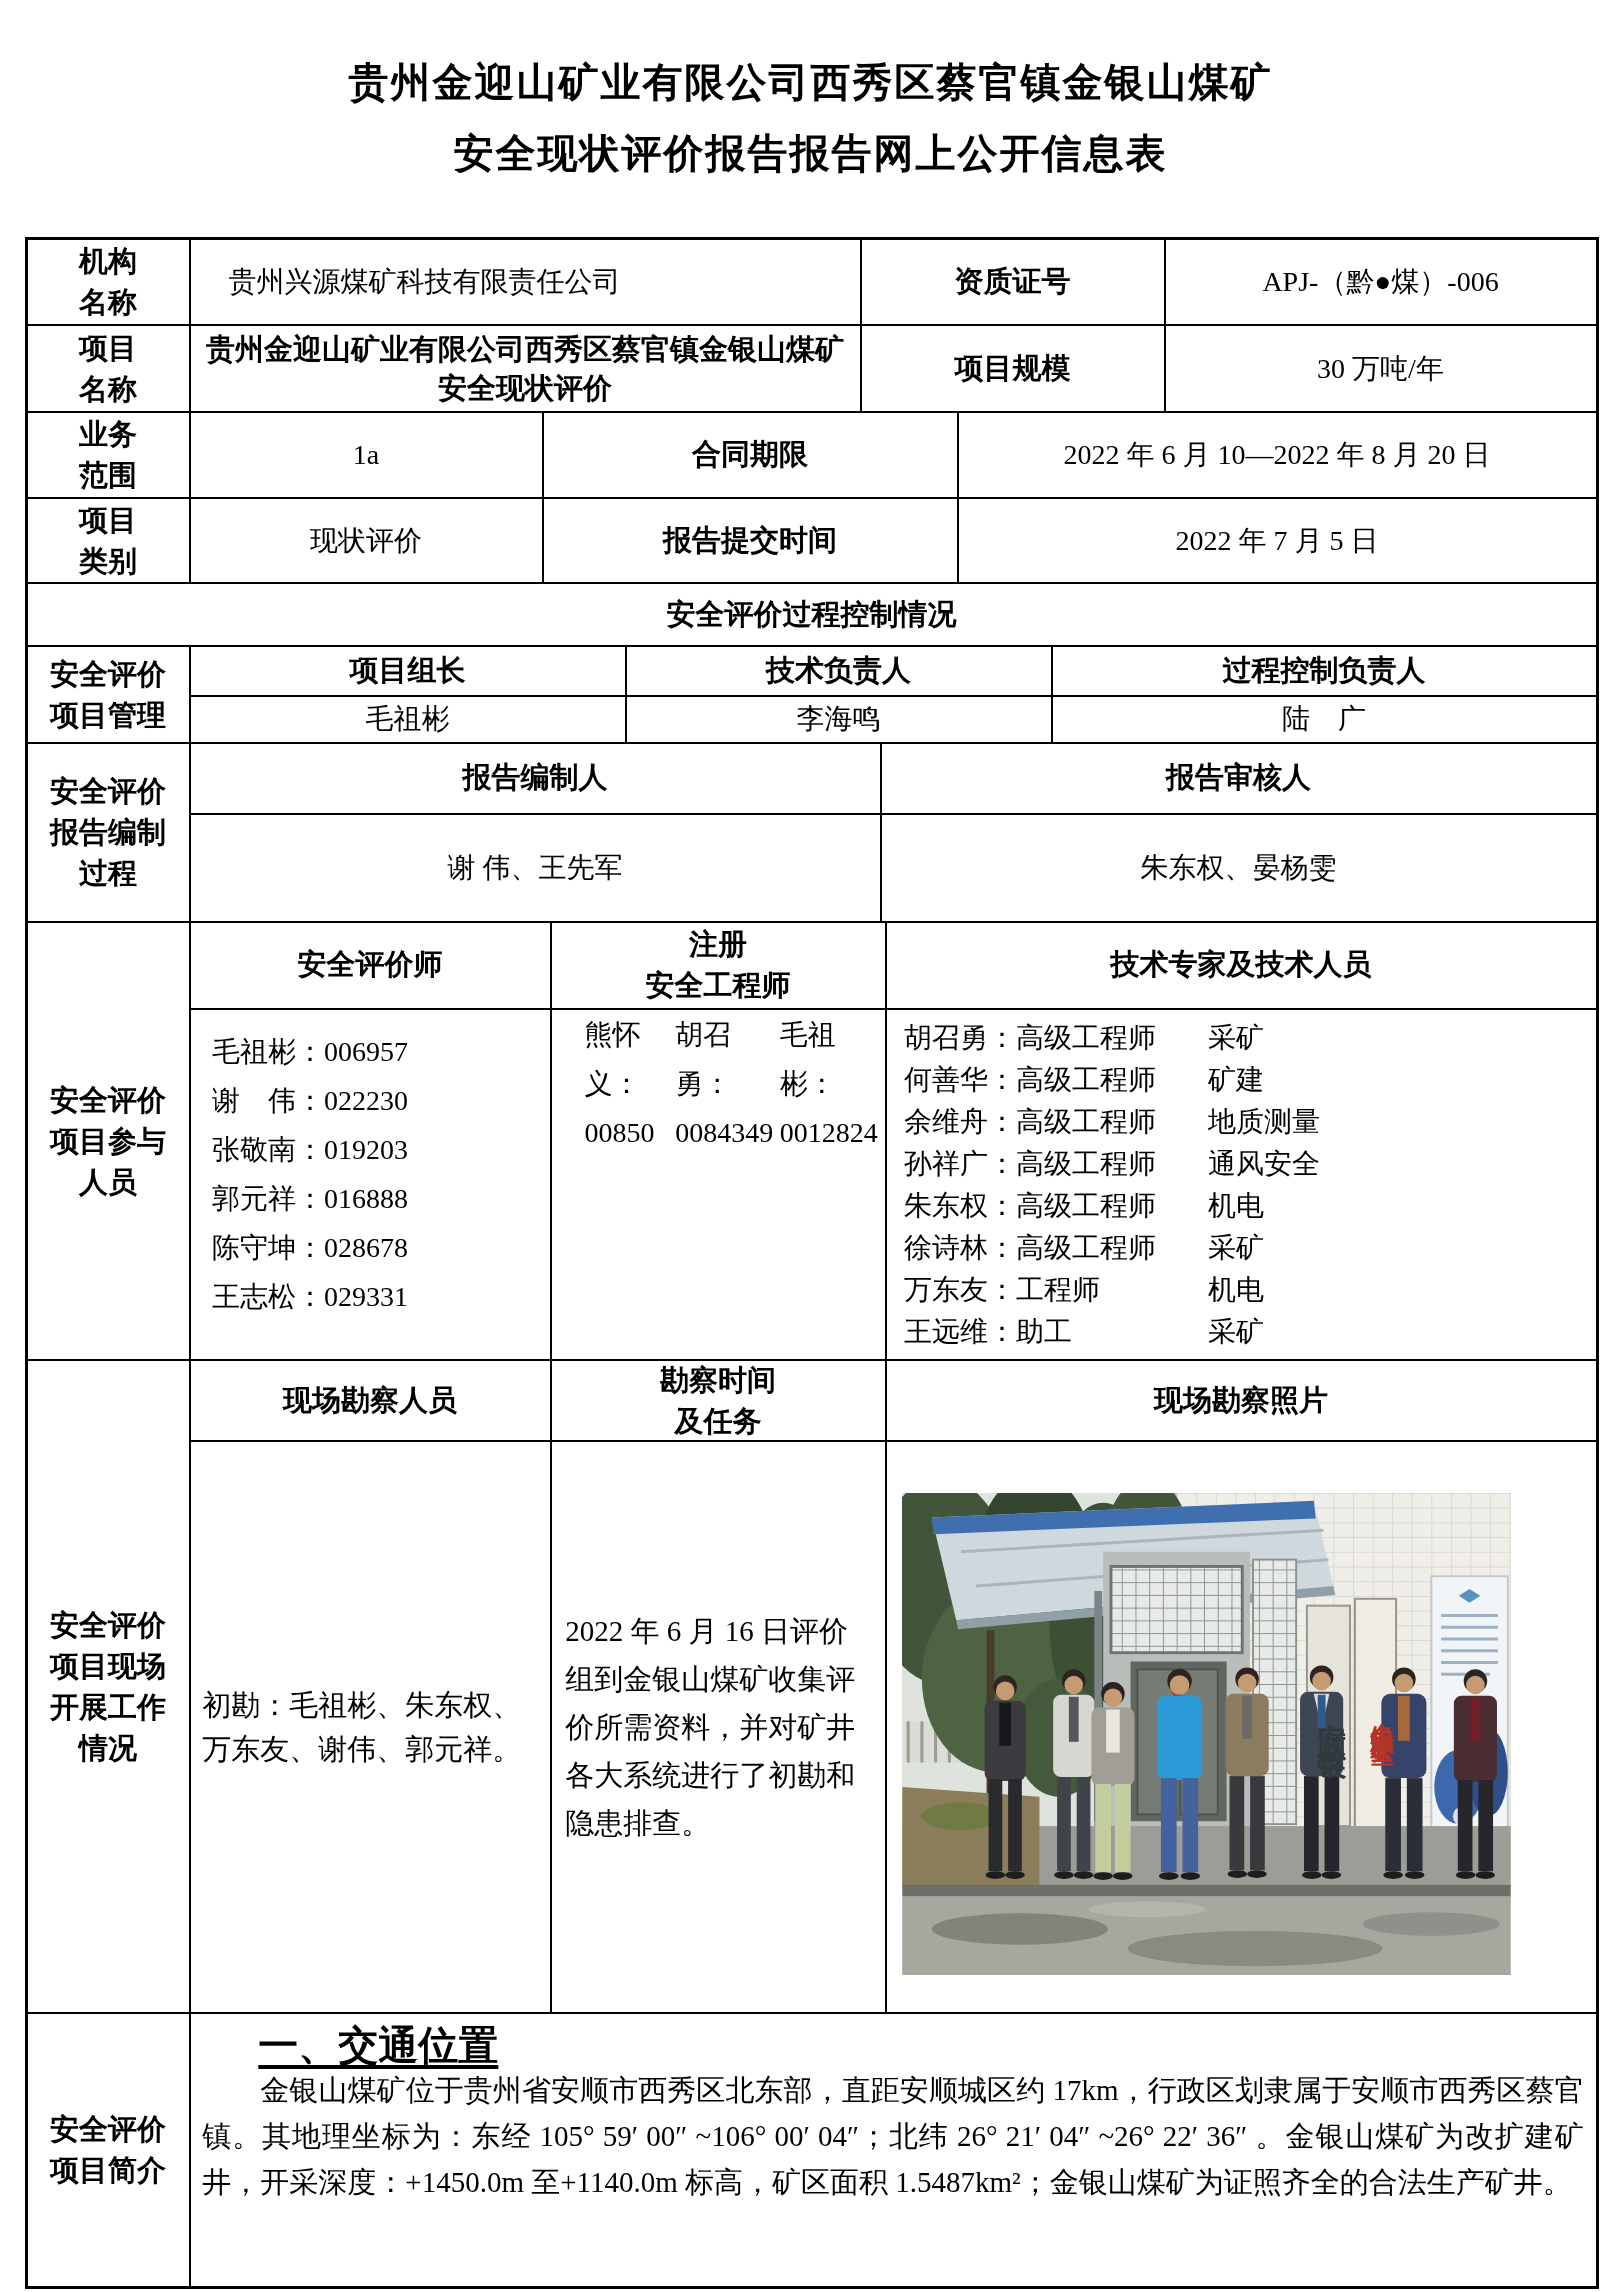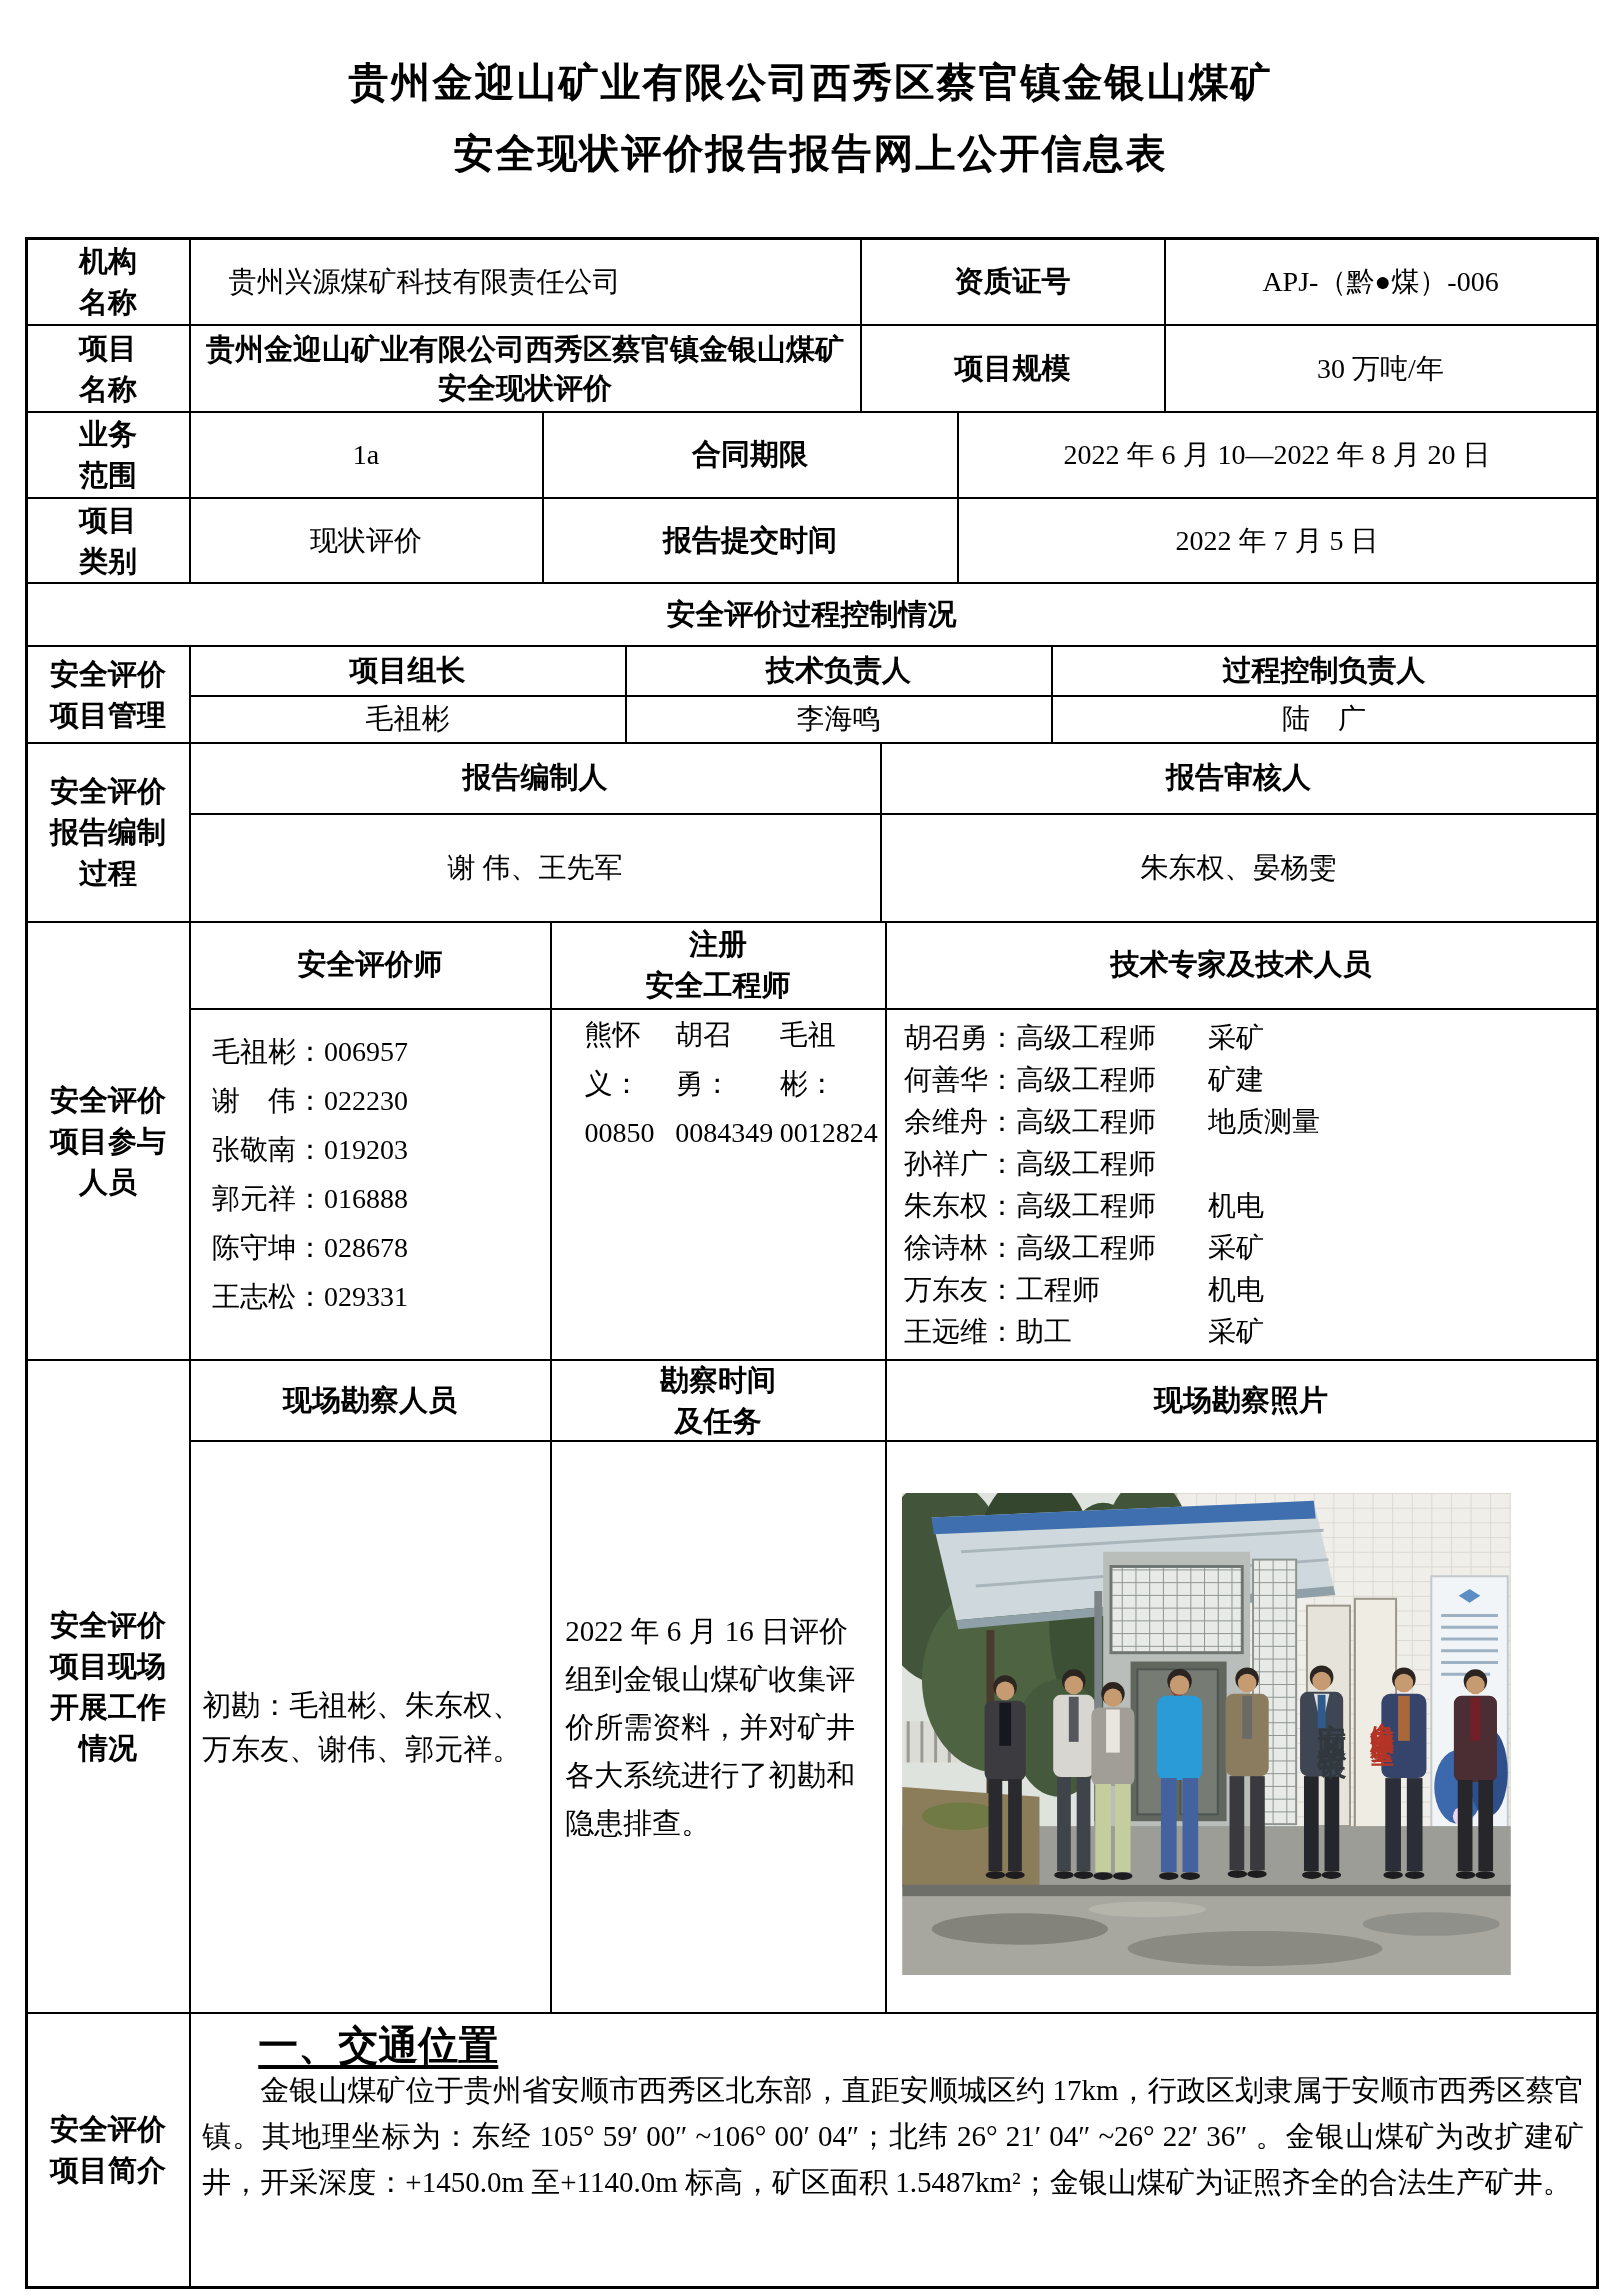--- a/index.html
+++ b/index.html
@@ -232,20 +232,21 @@
             <div class="expert-line">
             <span class="nt">何善华：高级工程师</span>
             <span class="fd">矿建</span>
           </div>
             <div class="expert-line">
             <span class="nt">余维舟：高级工程师</span>
             <span class="fd">地质测量</span>
           </div>
             <div class="expert-line">
             <span class="nt">孙祥广：高级工程师</span>
+            <span class="fd">通风安全</span>
           </div>
             <div class="expert-line">
             <span class="nt">朱东权：高级工程师</span>
             <span class="fd">机电</span>
           </div>
             <div class="expert-line">
             <span class="nt">徐诗林：高级工程师</span>
             <span class="fd">采矿</span>
           </div>
             <div class="expert-line">

